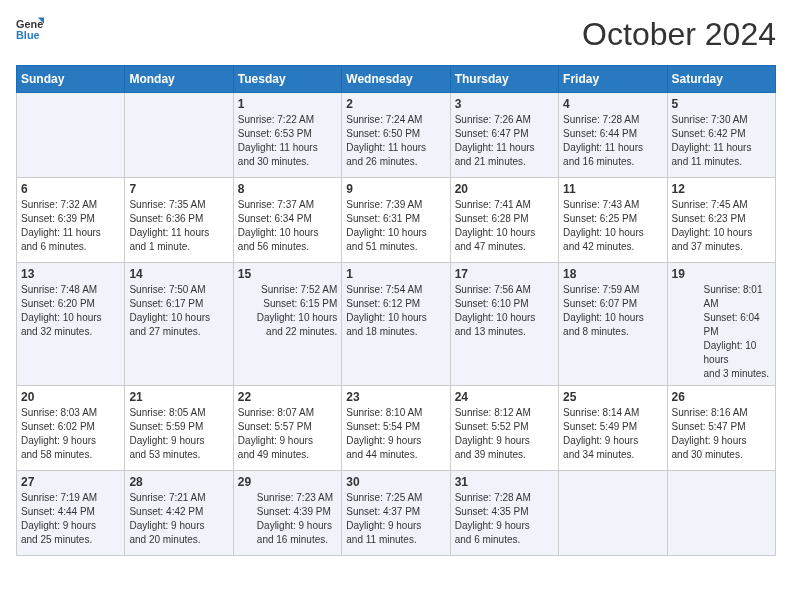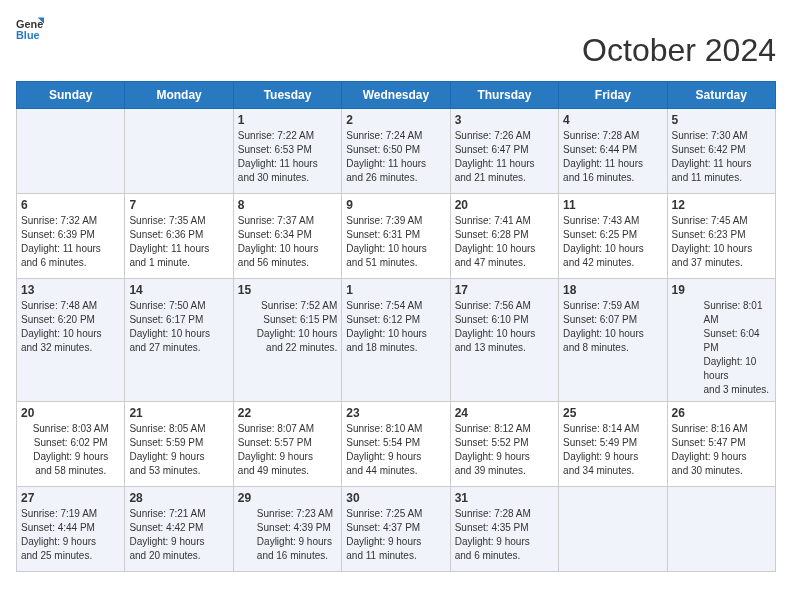--- a/index.html
+++ b/index.html
@@ -20,41 +20,40 @@
       display: flex;
       align-items: center;
       gap: 4px;
     }
     .logo-icon {
       width: 28px;
       height: 28px;
     }
     .title-block {
       text-align: right;
-      margin-top: 16px;
     }
     .month-title {
       font-size: 32px;
       font-weight: normal;
       color: #333;
     }
     .subtitle {
       font-size: 14px;
       color: #555;
     }
     table {
       width: 100%;
       border-collapse: collapse;
       font-size: 11px;
     }
     thead th {
       background: #2979c0;
       color: #fff;
       padding: 6px 4px;
-      text-align: center;
+      text-align: left;
       font-weight: bold;
       font-size: 12px;
       border: 1px solid #1a6bb5;
     }
     tbody td {
       border: 1px solid #ccc;
       vertical-align: top;
       padding: 4px;
       width: calc(100% / 7);
       min-height: 80px;
@@ -243,21 +242,21 @@
           <span class="day-num">19</span>
           <div class="day-info" style="white-space: pre-line; margin-left: 32px;">Sunrise: 8:01 AM
 Sunset: 6:04 PM
 Daylight: 10 hours
 and 3 minutes.</div>
         </td>
       </tr>
       <tr>
         <td>
           <span class="day-num">20</span>
-          <div class="day-info" style="white-space: pre-line; text-align: center;">Sunrise: 8:03 AM
+          <div class="day-info" style="white-space: pre-line;">Sunrise: 8:03 AM
 Sunset: 6:02 PM
 Daylight: 9 hours
 and 58 minutes.</div>
         </td>
         <td>
           <span class="day-num">21</span>
           <div class="day-info" style="white-space: pre-line;">Sunrise: 8:05 AM
 Sunset: 5:59 PM
 Daylight: 9 hours
 and 53 minutes.</div>

